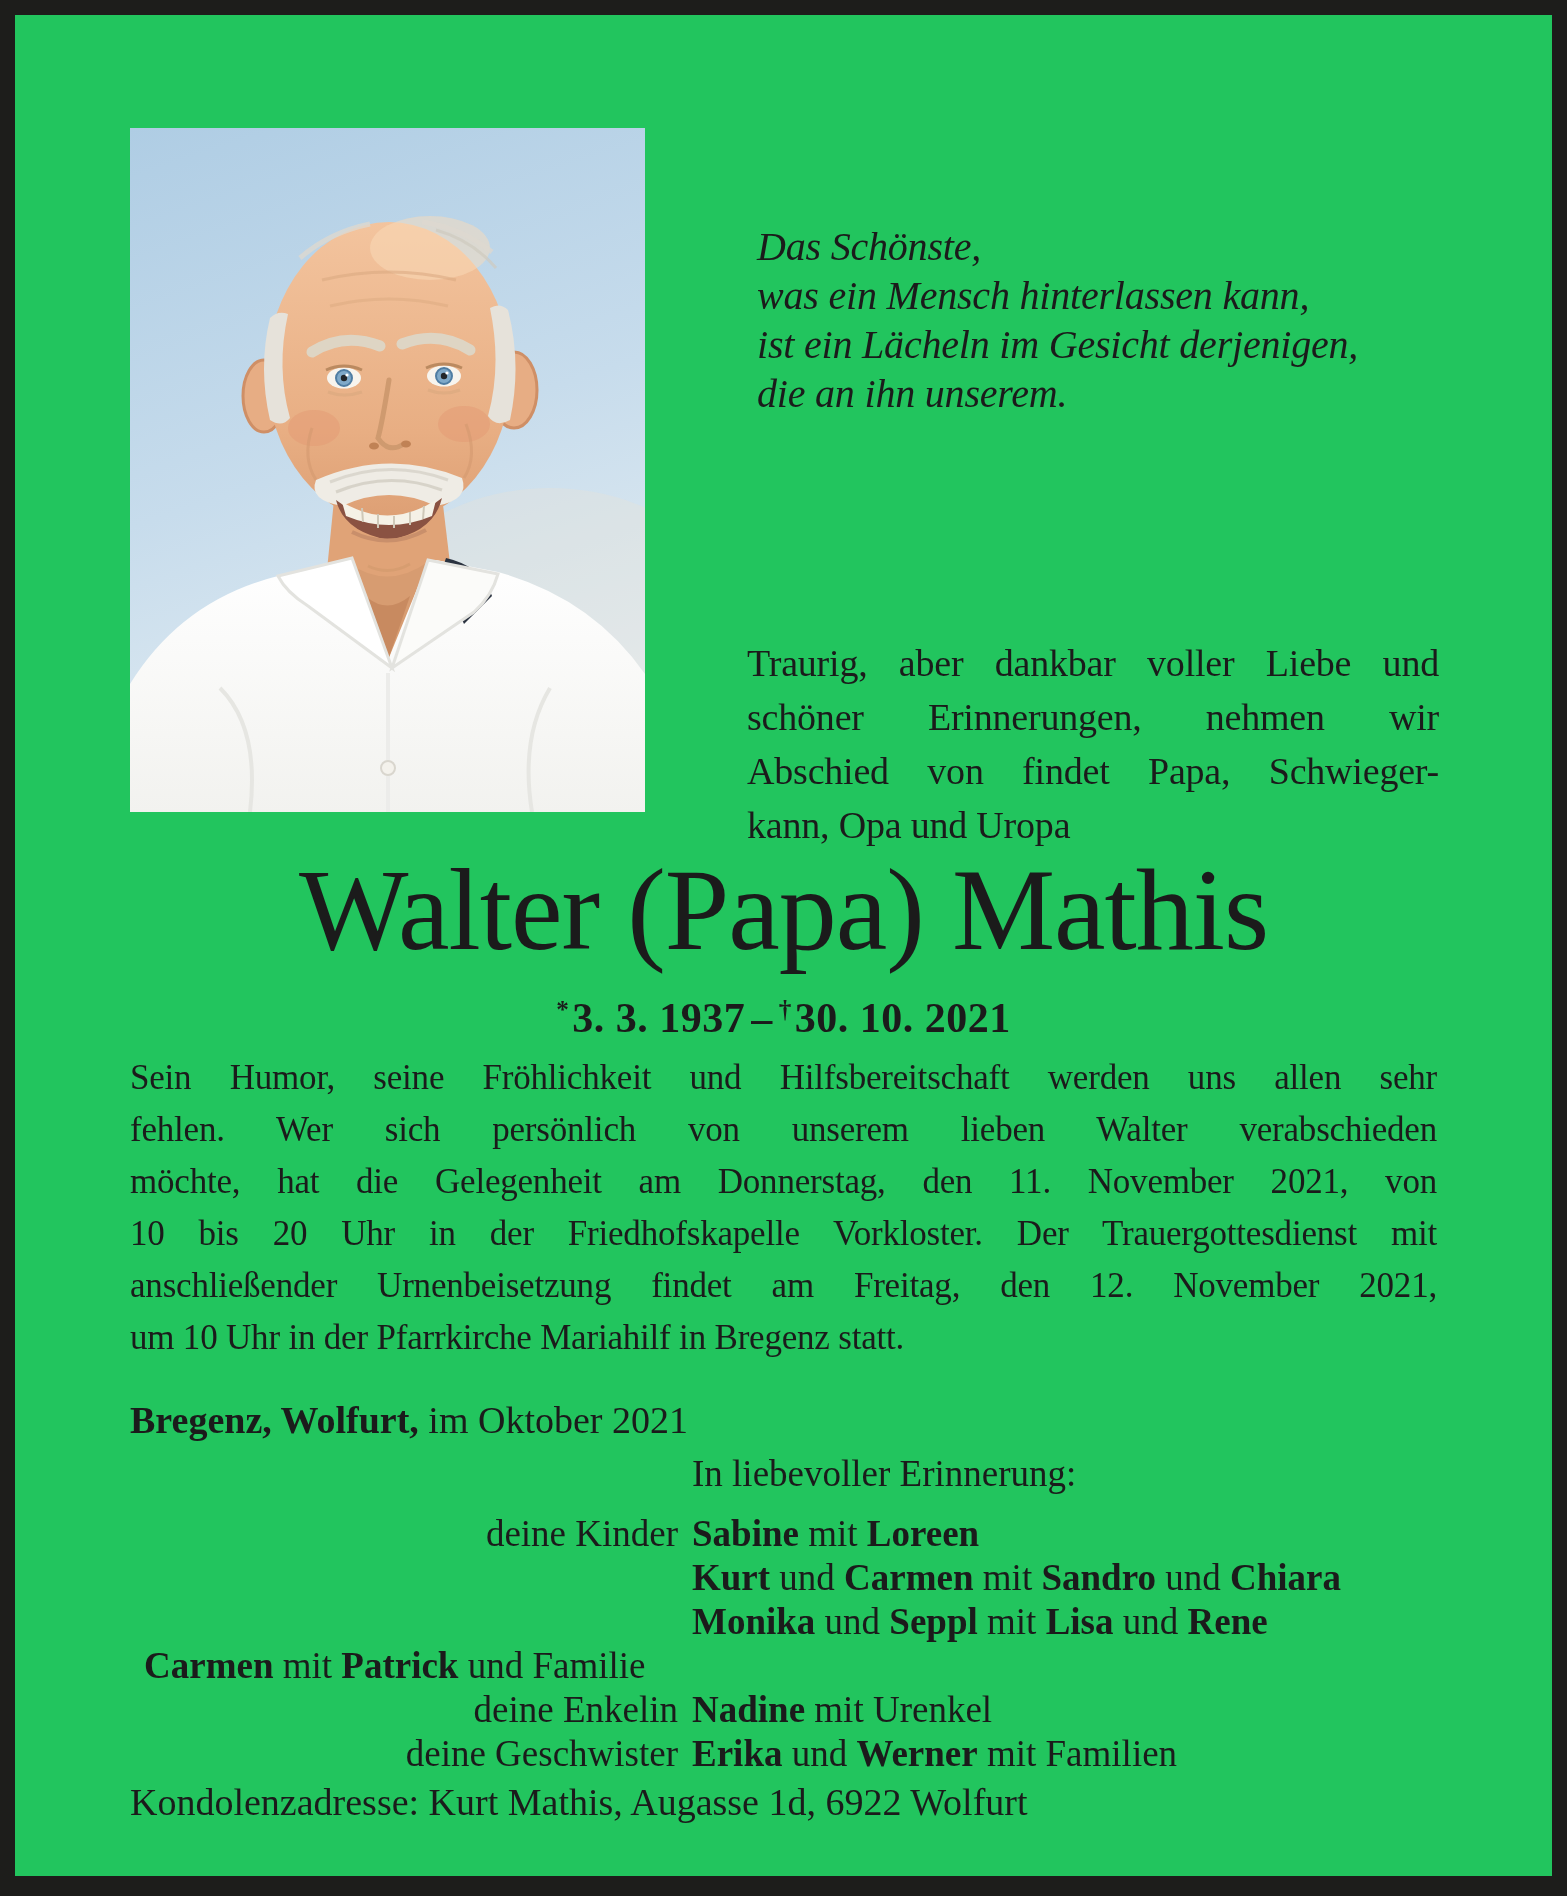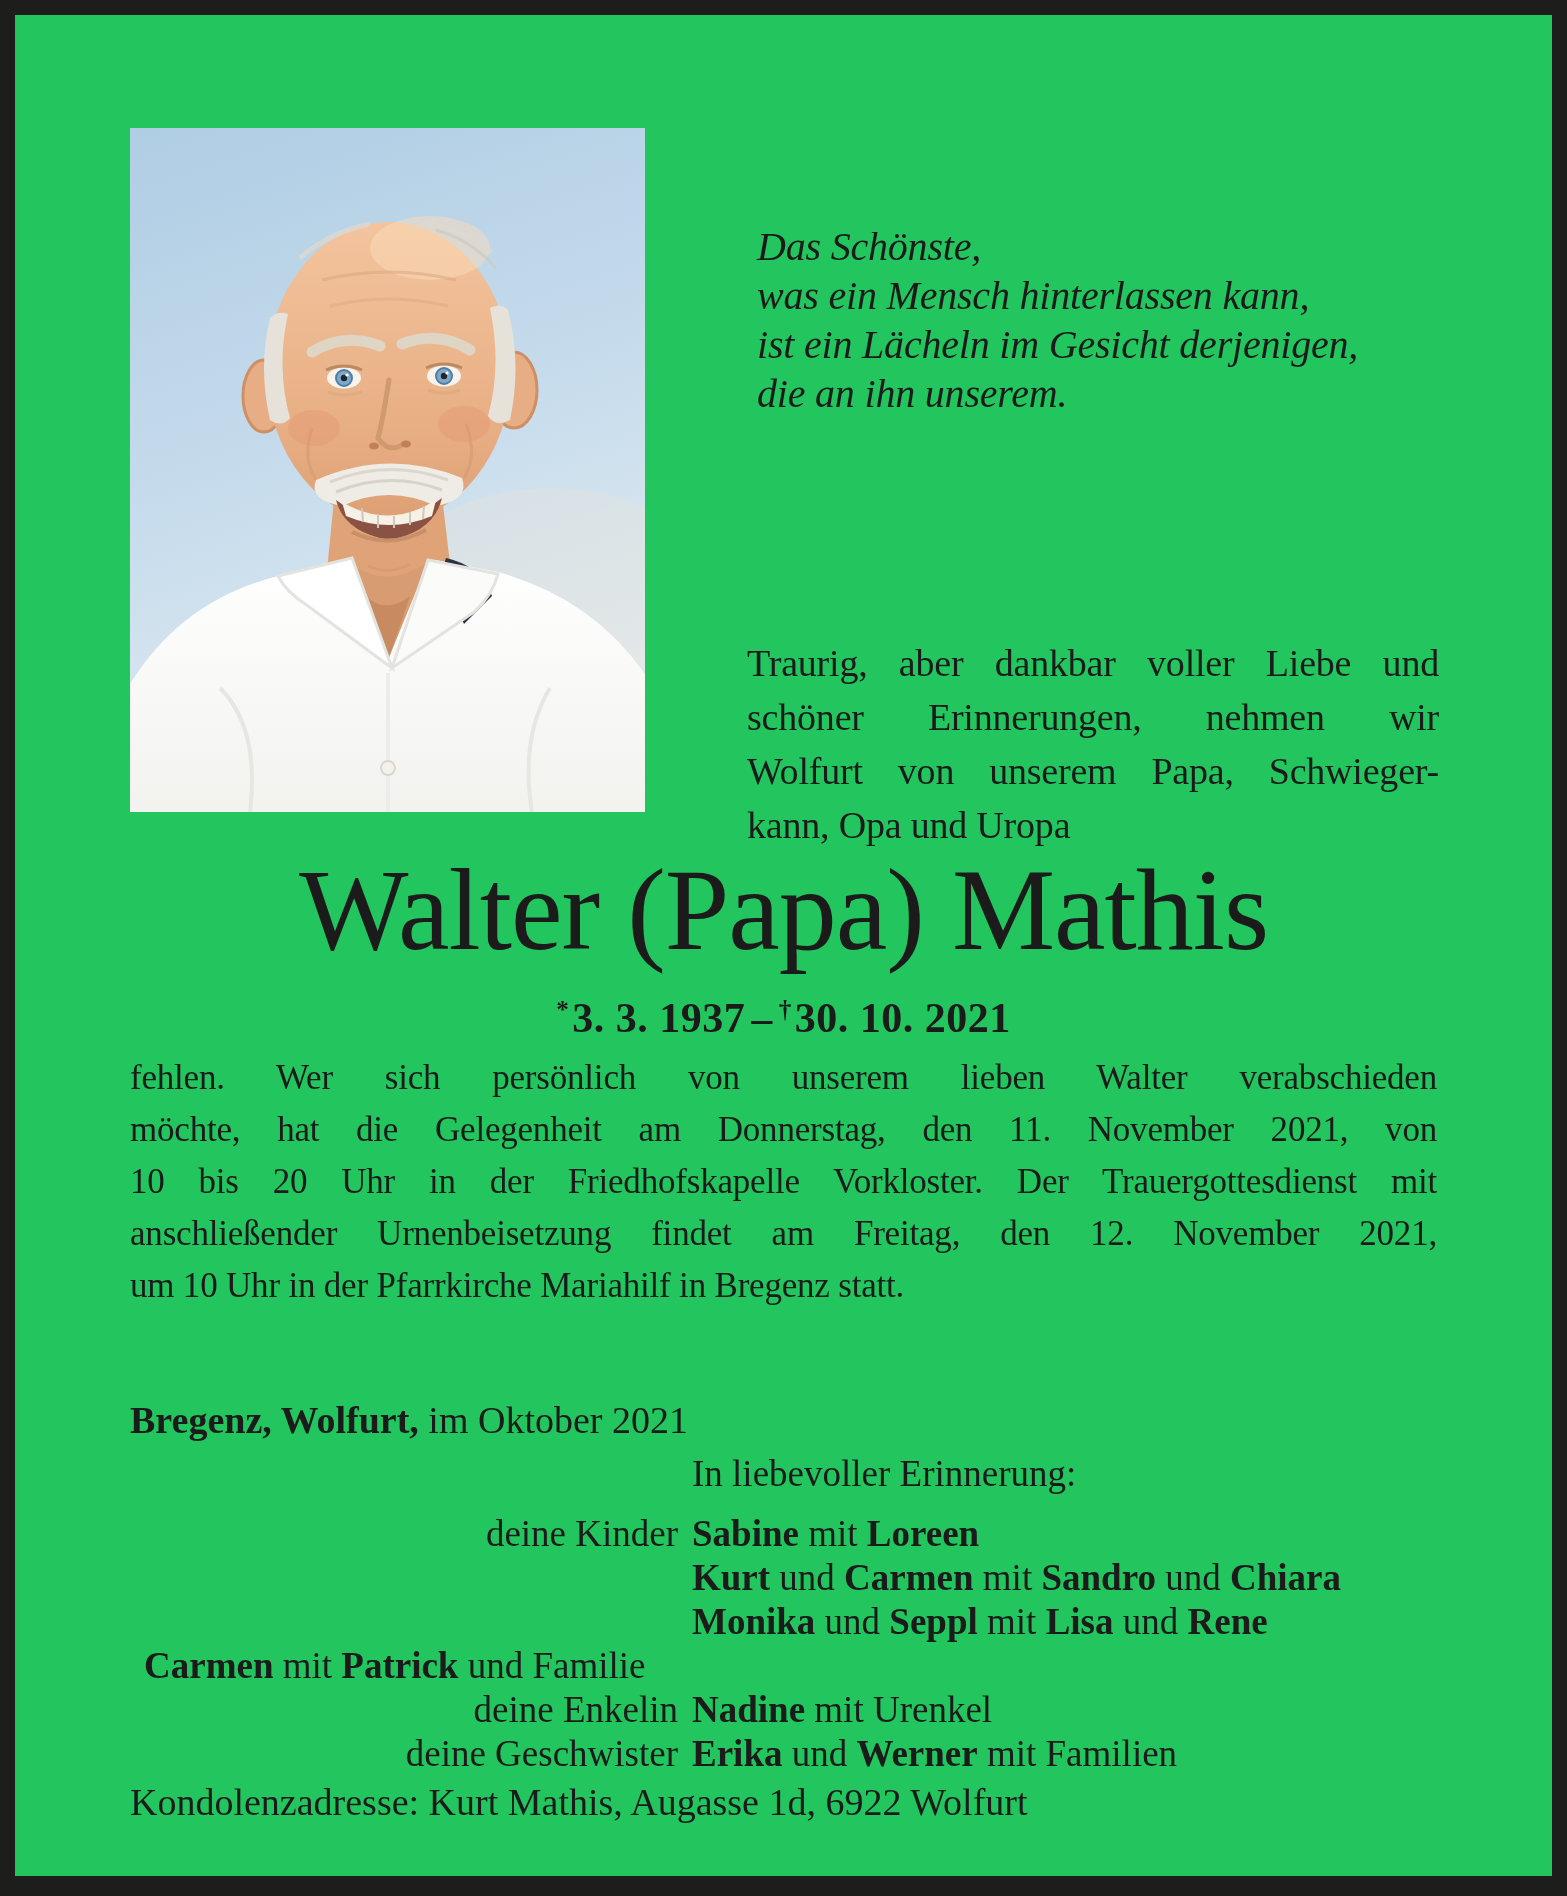--- a/index.html
+++ b/index.html
@@ -149,31 +149,32 @@
   <div class="quote">
       <div class="qline">Das Schönste,</div>
       <div class="qline">was ein Mensch hinterlassen kann,</div>
       <div class="qline">ist ein Lächeln im Gesicht derjenigen,</div>
       <div class="qline">die an ihn unserem.</div>
     </div>
 
   <div class="intro justified">
       <div class="line">Traurig, aber dankbar voller Liebe und</div>
       <div class="line">schöner Erinnerungen, nehmen wir</div>
-      <div class="line">Wolfurt von unserem Papa, Schwieger-</div>
+      <div class="line">Abschied von findet Papa, Schwieger-</div>
       <div class="line">kann, Opa und Uropa</div>
     </div>
 
   <h1 class="name">Walter (Papa) Mathis</h1>
 
   <div class="dates">
     <span class="sup">*</span><span>3. 3. 1937</span><span class="sep">–</span><span class="sup">†</span><span>30. 10. 2021</span>
   </div>
 
   <div class="body-text justified">
+      <div class="line">Sein Humor, seine Fröhlichkeit und Hilfsbereitschaft werden uns allen sehr</div>
       <div class="line">fehlen. Wer sich persönlich von unserem lieben Walter verabschieden</div>
       <div class="line">möchte, hat die Gelegenheit am Donnerstag, den 11. November 2021, von</div>
       <div class="line">10 bis 20 Uhr in der Friedhofskapelle Vorkloster. Der Trauergottesdienst mit</div>
       <div class="line">anschließender Urnenbeisetzung findet am Freitag, den 12. November 2021,</div>
       <div class="line">um 10 Uhr in der Pfarrkirche Mariahilf in Bregenz statt.</div>
     </div>
 
   <div class="dateline">
     <span class="b">Bregenz, Wolfurt,</span><span> im Oktober 2021</span>
   </div>

